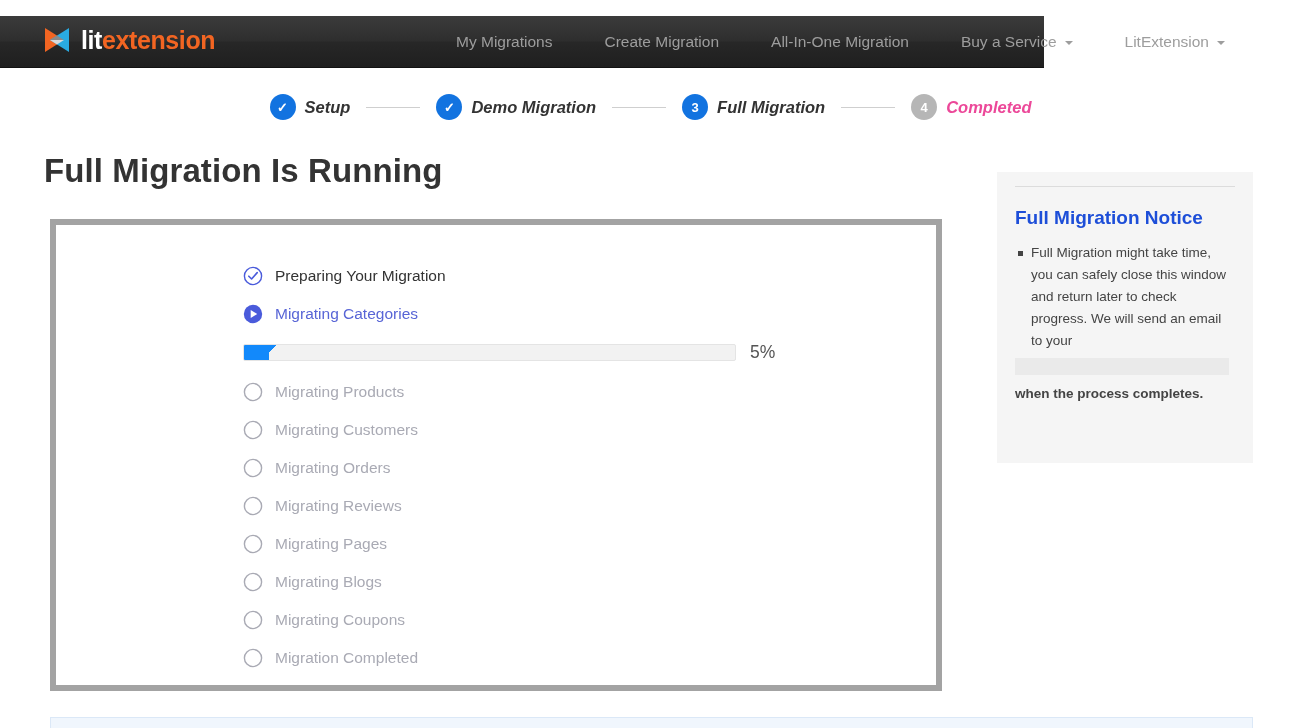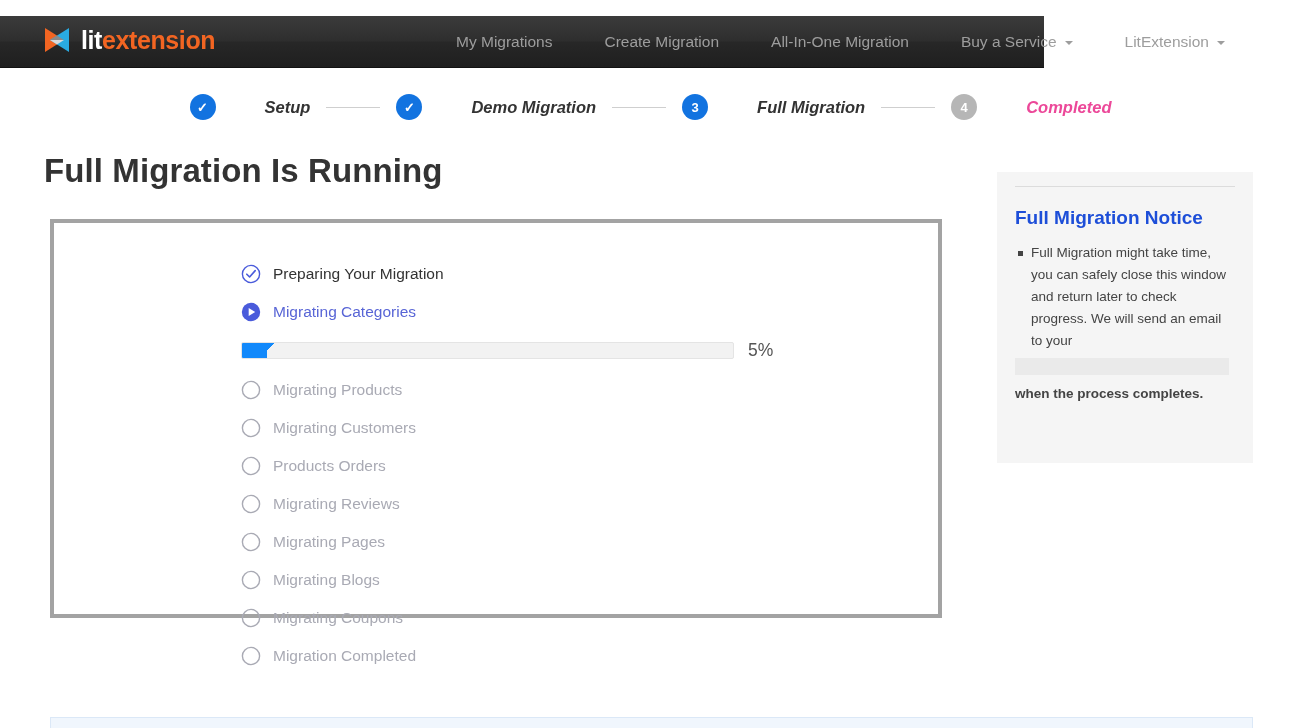--- a/index.html
+++ b/index.html
@@ -98,21 +98,20 @@
   }
   .step-badge.done { background: #1273e0; }
   .step-badge.current { background: #1273e0; }
   .step-badge.todo { background: #b6b6b6; }
   .step-label {
     font-style: italic;
     font-size: 16.5px;
     font-weight: bold;
     color: #333333;
     white-space: nowrap;
-    margin-left: 40px;
   }
   .step-label.muted { color: #ec4899; font-weight: bold; }
   .step-sep {
     width: 54px;
     height: 1px;
     background: #cfcfcf;
     margin: 0 16px;
     flex-shrink: 0;
   }
 
@@ -126,23 +125,23 @@
     color: #333333;
     letter-spacing: 0.1px;
   }
 
   
   .main-card {
     position: absolute;
     left: 50px;
     top: 219px;
     width: 892px;
-    height: 399px;
+    height: 472px;
     background: #ffffff;
-    border: 4px solid #a3a3a3;
+    border: 6px solid #a3a3a3;
   }
   .progress-list {
     position: absolute;
     left: 187px;
     top: 32px;
   }
   .prog-row {
     display: flex;
     align-items: center;
     gap: 12px;
@@ -372,21 +371,21 @@
       </span>
       <span class="prog-text pending">Migrating Customers</span>
     </div>
 
     <div class="prog-row">
       <span class="prog-icon">
         <svg width="20" height="20" viewBox="0 0 20 20">
             <circle cx="10" cy="10" r="8.6" fill="none" stroke="#a9aab4" stroke-width="1.4"></circle>
           </svg>
       </span>
-      <span class="prog-text pending">Products Orders</span>
+      <span class="prog-text pending">Migrating Orders</span>
     </div>
 
     <div class="prog-row">
       <span class="prog-icon">
         <svg width="20" height="20" viewBox="0 0 20 20">
             <circle cx="10" cy="10" r="8.6" fill="none" stroke="#a9aab4" stroke-width="1.4"></circle>
           </svg>
       </span>
       <span class="prog-text pending">Migrating Reviews</span>
     </div>

